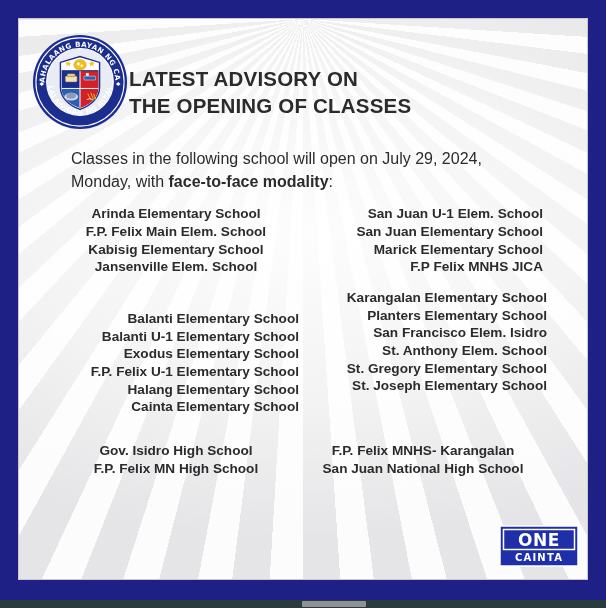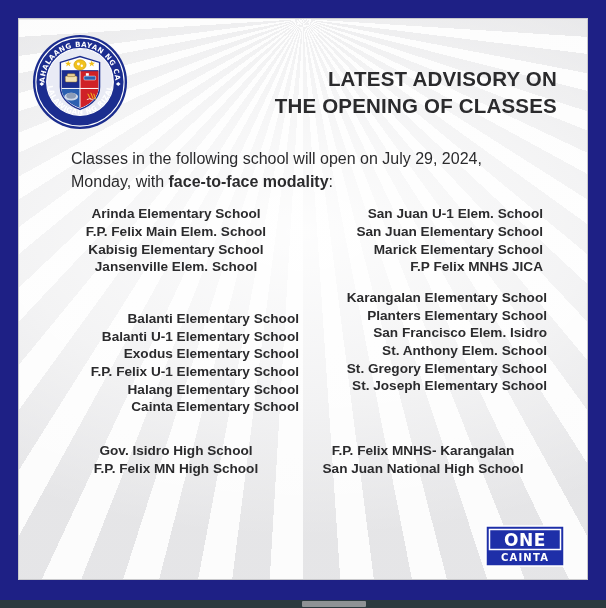--- a/index.html
+++ b/index.html
@@ -75,21 +75,21 @@
   .seal {
     position: relative;
     width: 98px;
     height: 98px;
     flex: 0 0 98px;
   }
   .seal svg { display: block; width: 98px; height: 98px; }
 
   .title-wrap {
     flex: 1 1 auto;
-    text-align: right;
+    text-align: left;
     padding-right: 14px;
     margin-top: 20px;
   }
   .title-line {
     font-size: 20.5px;
     font-weight: bold;
     letter-spacing: .2px;
     line-height: 1.33;
     color: #2b2b2d;
   }
@@ -125,21 +125,21 @@
 
   .lists-high { margin-top: 26px; }
   .lists-high .col-left  { text-align: center; }
   .lists-high .col-right { text-align: center; }
 
   .school { white-space: nowrap; }
 
   
   .badge {
     position: absolute;
-    right: 22px;
+    right: 8px;
     bottom: 12px;
     width: 80px;
   }
   .badge svg { display: block; width: 80px; height: 42px; }
 
   
   #bottom-bar {
     position: absolute;
     left: 0;
     bottom: 0;

